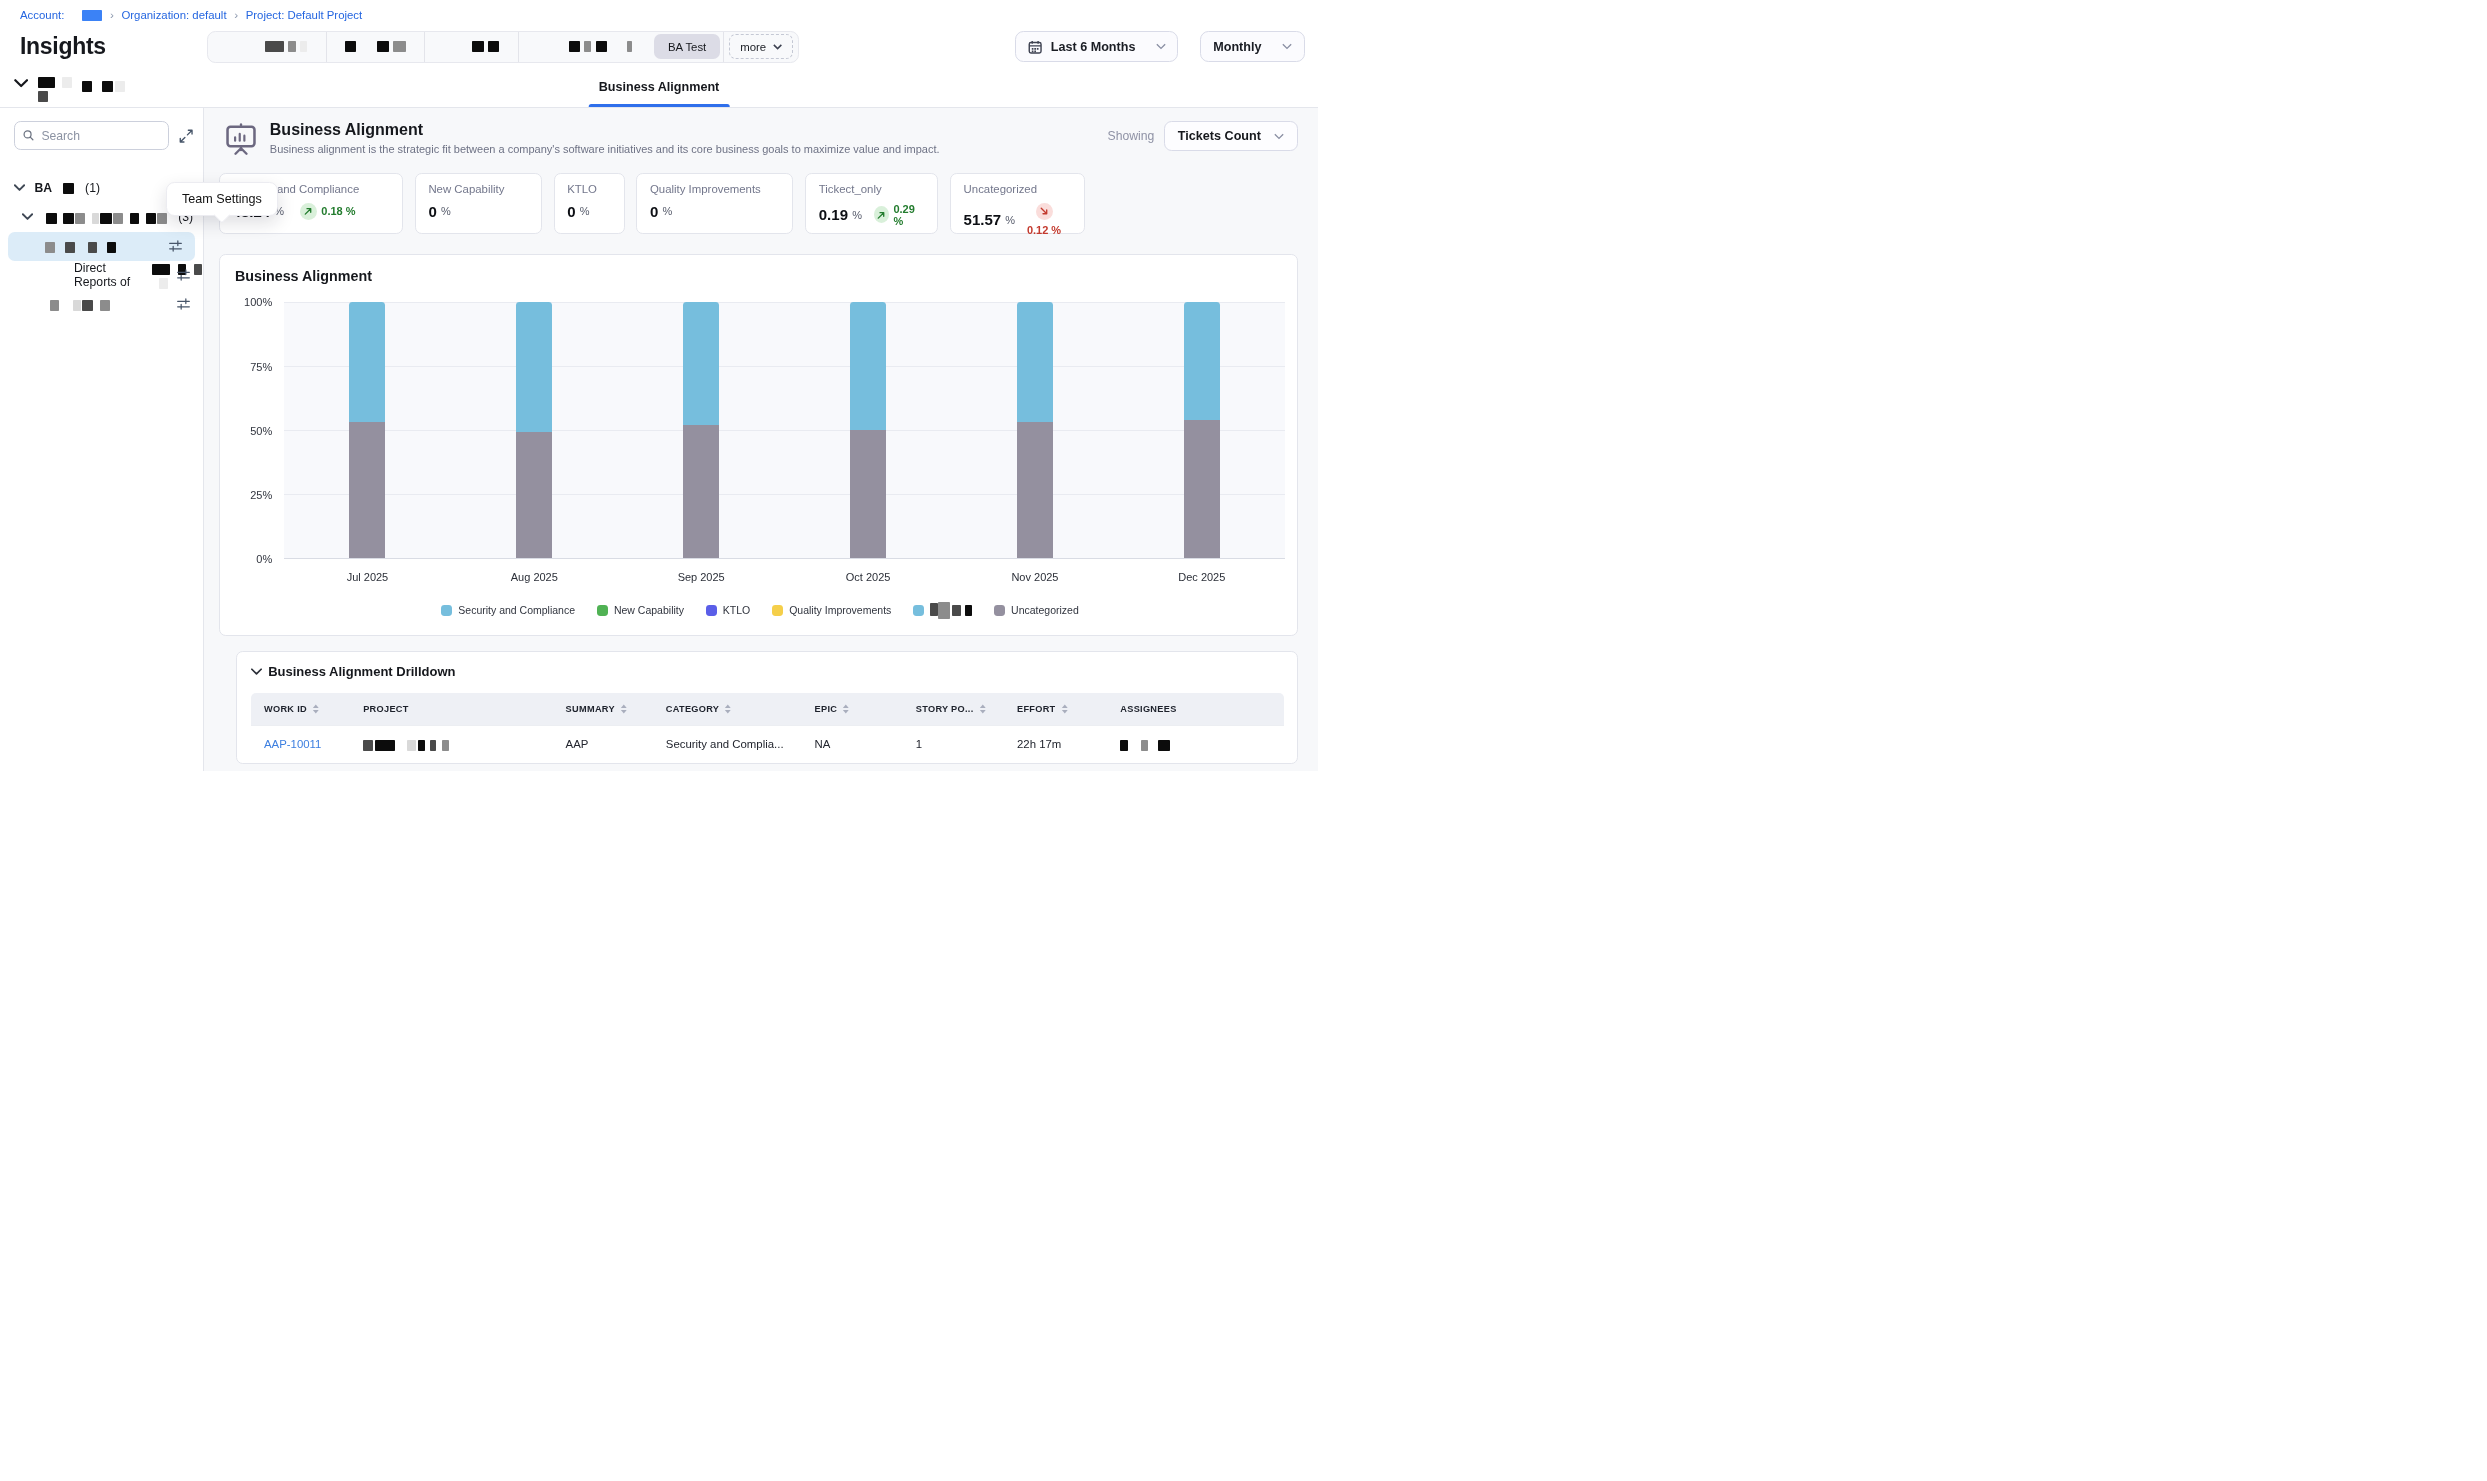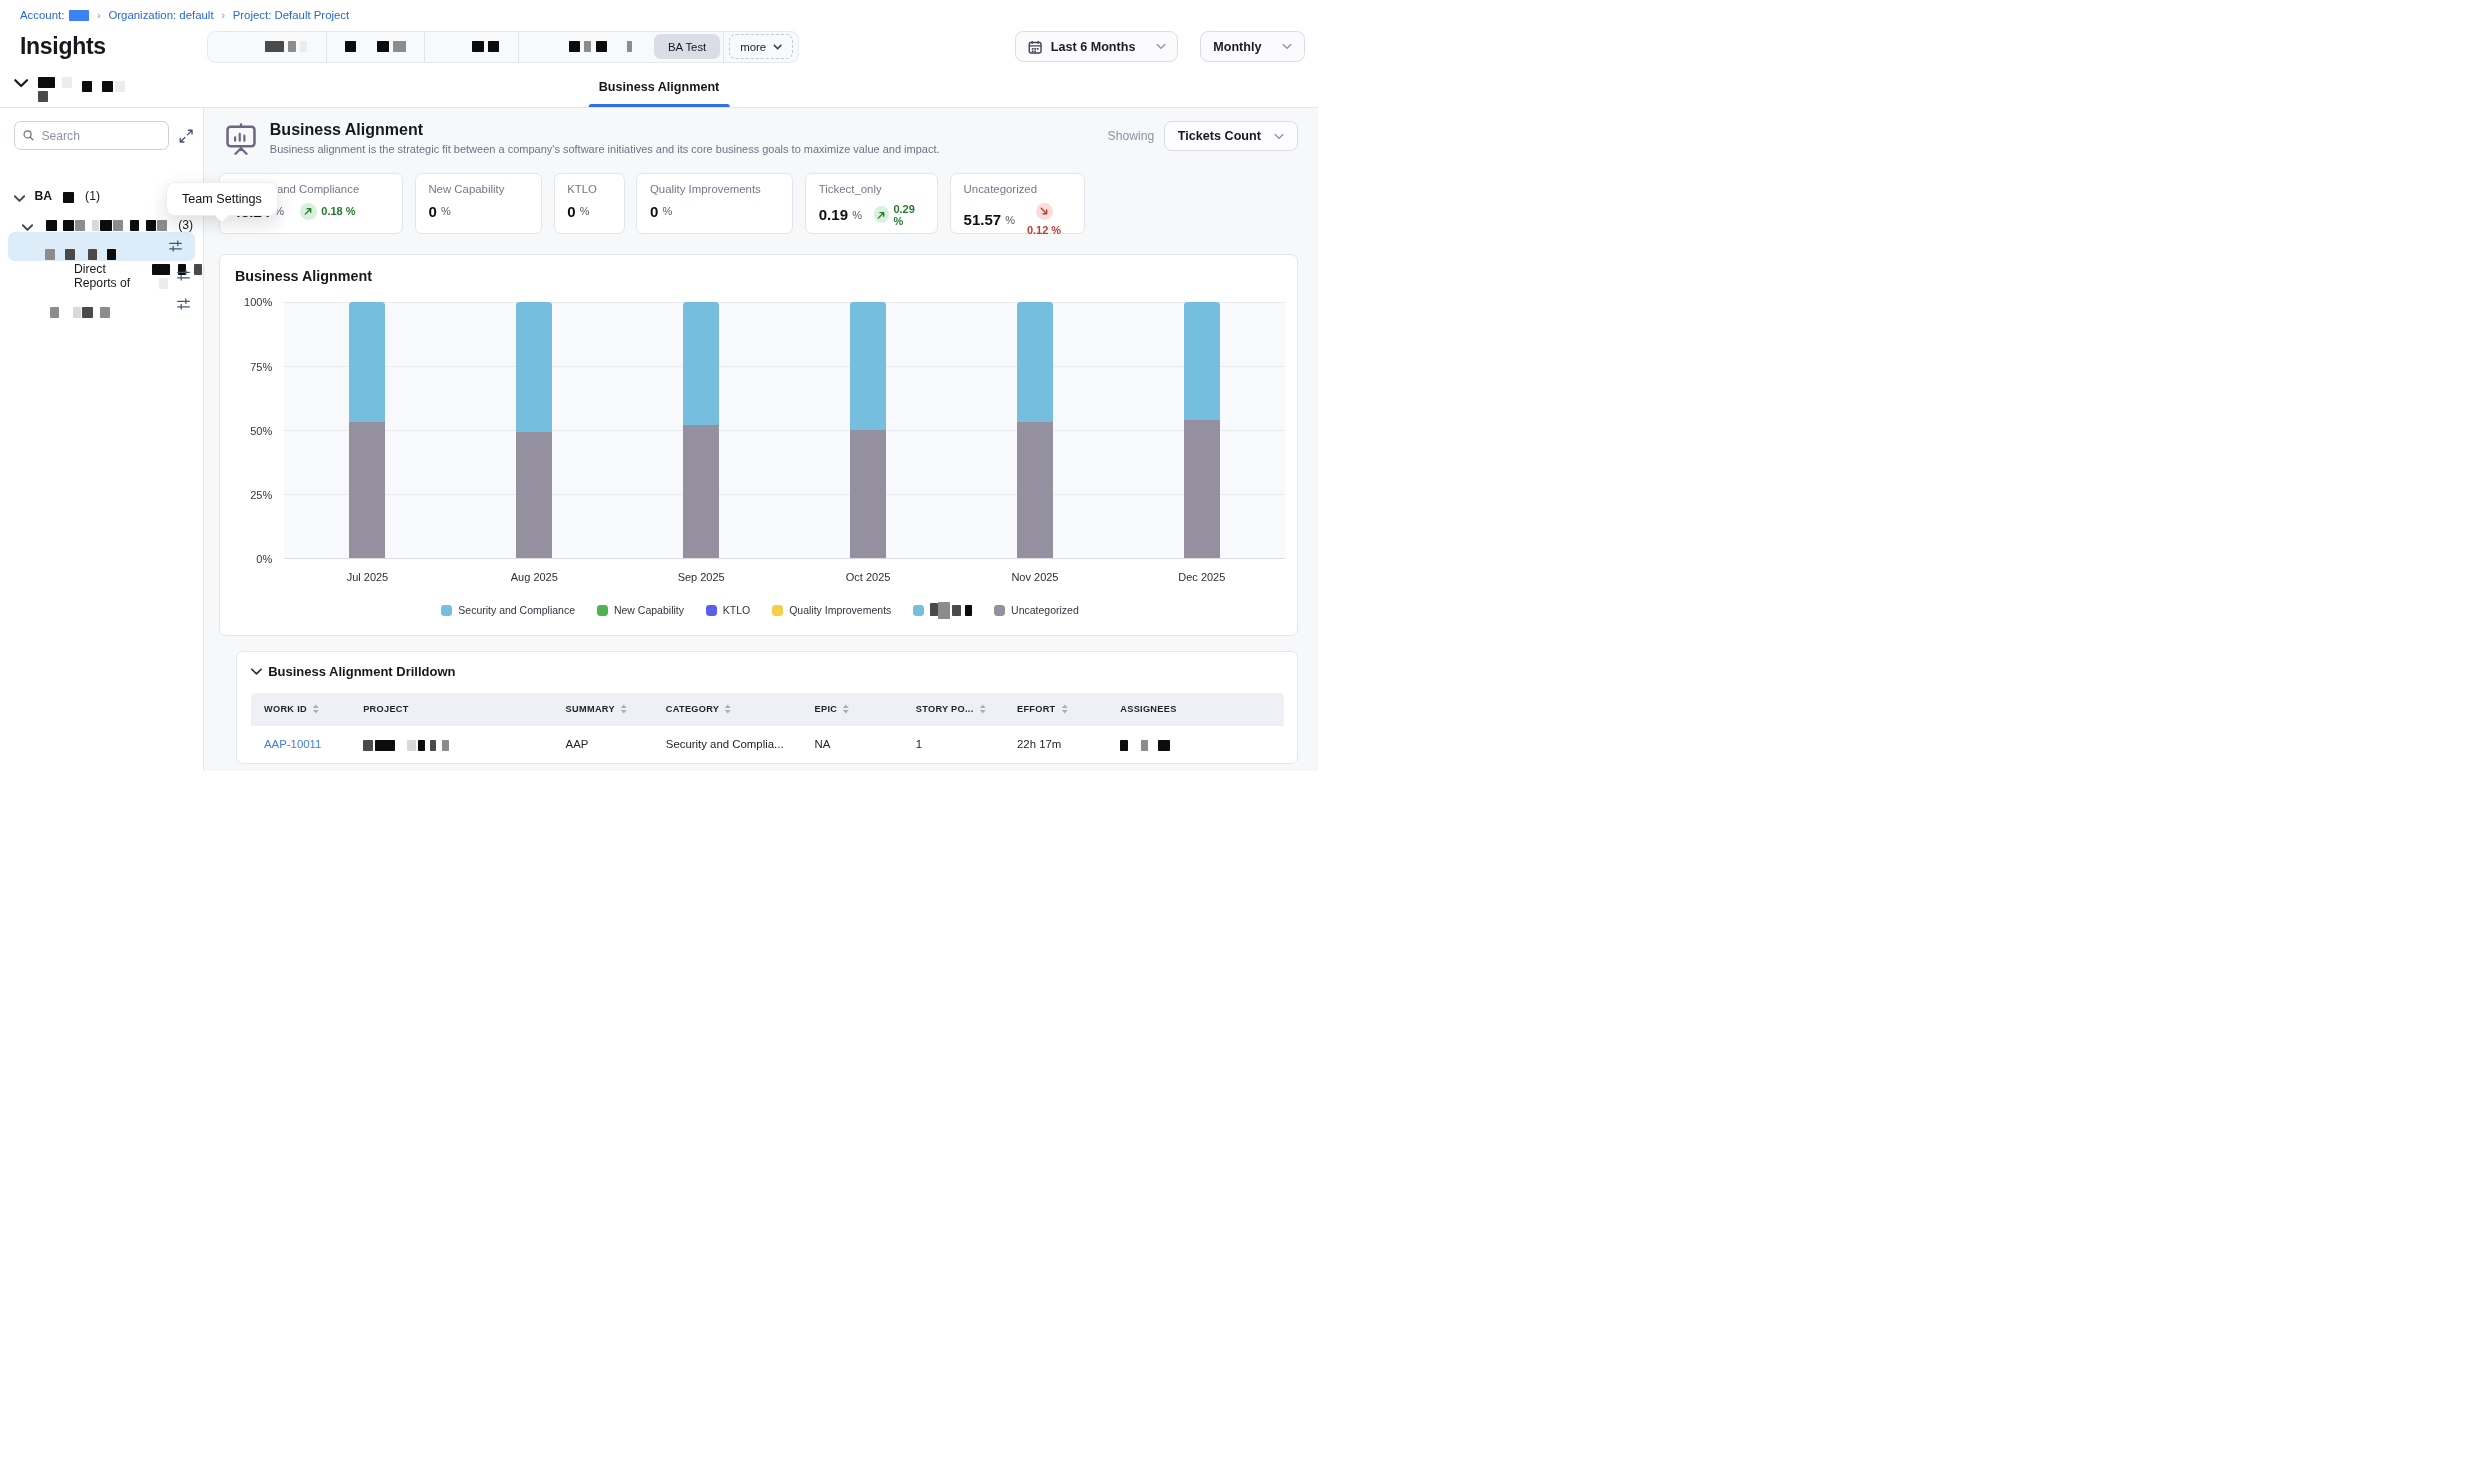--- a/index.html
+++ b/index.html
@@ -5,21 +5,21 @@
   * { margin:0; padding:0; box-sizing:border-box; }
   html,body { width:1318px; height:785px; overflow:hidden; background:#fff;
     font-family:"Liberation Sans", sans-serif; color:#16181d; }
   .rb { display:inline-block; height:11px; border-radius:0.8px; vertical-align:middle; }
   .rb.k { background:#0c0c0c; } .rb.d { background:#4a4a4a; } .rb.g { background:#8c8c8c; }
   .rb.l { background:#d9d9d9; } .rb.xl { background:#ececec; } .rb.b { background:#3b82f6; }
 
   
   .app-header { background:#fff; border-bottom:0.8px solid #e4e6ec; position:relative; }
   .crumbs { display:flex; align-items:center; gap:7.6px; padding:8.4px 0 0 20px; font-size:11.4px; }
-  .crumbs a { color:#2566e0; text-decoration:none; display:flex; align-items:flex-end; gap:5px; cursor:pointer; }
+  .crumbs a { color:#2566e0; text-decoration:none; display:flex; align-items:flex-end; gap:18px; cursor:pointer; }
   .crumb-sep { color:#8b97ad; font-size:11.8px; }
   .title-row { display:flex; align-items:center; padding:8.4px 13.5px 5px 20px; }
   .page-title { font-size:23px; font-weight:bold; letter-spacing:-0.3px; }
   .seg-control { display:flex; align-items:stretch; margin-left:101px; background:#f8f9fb;
     border:0.8px solid #e7e8ee; border-radius:8.4px; height:32px; overflow:hidden;padding-left:39px; }
   .seg { display:flex; align-items:center; gap:4.2px; padding:0 18.5px; cursor:pointer; }
   .seg + .seg { border-left:0.8px solid #e3e4ea; }
   .seg-chip { display:flex; align-items:center; margin:2.5px 3.4px; background:#dcdce6; border-radius:6.7px;
     padding:0 13.5px; font-size:11.4px; color:#16181d; cursor:pointer; white-space:nowrap; }
   .seg-more-wrap { display:flex; align-items:center; border-left:0.8px solid #e3e4ea; padding:0 5px; }
@@ -39,21 +39,21 @@
   
   .body-wrap { display:flex; height:663px; }
   .sidebar { width:204px; background:#fff; border-right:0.8px solid #e4e6ec; position:relative; padding-top:13.5px; flex:none; }
   .search-row { display:flex; align-items:center; gap:10px; padding:0 10px 0 13.5px; }
   .search-box { flex:1; display:flex; align-items:center; gap:7.6px; border:0.8px solid #ccd0dc; border-radius:6.7px;
     height:29px; padding:0 8.4px; background:#fff; }
   .search-box input { border:none; outline:none; font-size:12.2px; color:#16181d; width:100%;
     font-family:"Liberation Sans", sans-serif; background:transparent; }
   .search-box input::placeholder { color:#8c93a3; }
   .tree { margin-top:23.5px; font-size:12.2px; }
-  .tree-row { display:flex; align-items:flex-end; height:29px; position:relative; }
+  .tree-row { display:flex; align-items:center; height:29px; position:relative; }
   .tree-row .sliders { position:absolute; right:11.8px; top:50%; transform:translateY(-50%); cursor:pointer; }
   .row-sel { background:#dcecf8; border-radius:6.7px; margin:0 8.4px; }
   .tooltip { position:absolute; z-index:30; background:#fff; border:0.8px solid #ececf1; border-radius:8.4px;
     box-shadow:0 6.7px 18.5px rgba(20,24,40,.14); padding:9.2px 15px; font-size:12.6px; color:#111; white-space:nowrap; }
   .tooltip .caret { position:absolute; bottom:-5.9px; left:49px; width:11.8px; height:11.8px; background:#fff;
     transform:rotate(45deg); border-right:0.8px solid #ececf1; border-bottom:0.8px solid #ececf1; border-radius:0 0 2.5px 0; }
 
   .main { flex:1; background:#f7f8fa; padding:13.5px 20px 0 15px; overflow:hidden; }
   .section-head { display:flex; align-items:flex-start; }
   .sec-icon { margin:1.7px 11.8px 0 5px; flex:none; }

